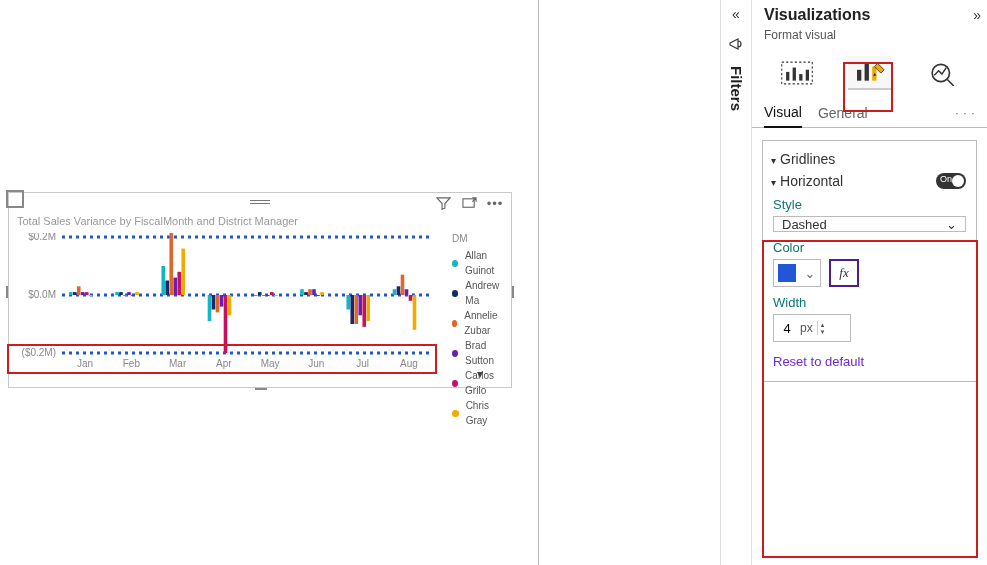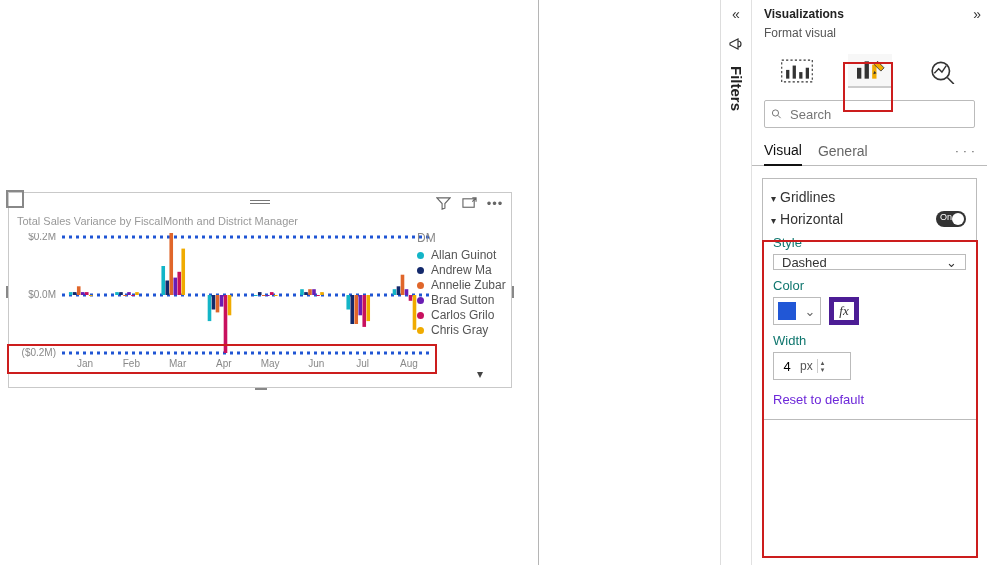--- a/index.html
+++ b/index.html
@@ -26,36 +26,36 @@
   .grip { display:flex; flex-direction:column; gap:2px;}
   .grip span{ display:block; width:20px; height:1px; background:#777;}
   .toolbar { position:absolute; right:8px; top:2px; display:flex; gap:10px; color:#666;}
   .toolbar .ico { width:16px; height:16px; display:flex; align-items:center; justify-content:center; cursor:pointer;}
   .chart-title { font-size:11px; color:#999; padding:4px 8px 0 8px; }
   .chart-area { position:absolute; left:8px; top:40px; width:420px; height:140px; }
   .chart-area svg { width:100%; height:100%; }
   .ytick { font-size:10px; fill:#888; }
   .xtick { font-size:10px; fill:#888; text-anchor:middle;}
   .gridline{ stroke:#1f55d4; stroke-width:3; stroke-dasharray:3 4; }
-  .legend { position:absolute; left:408px; top:38px; font-size:12px; color:#555; line-height:15px;}
+  .legend { position:absolute; left:443px; top:38px; font-size:10px; color:#555; line-height:15px;}
   .legend .hd{ color:#888; margin-bottom:2px;}
   .legend .row{ display:flex; align-items:center; gap:7px;}
   .legend .sw{ width:7px; height:7px; border-radius:50%; }
   .red-highlight{ position:absolute; border:2px solid #cc1d1d; pointer-events:none;}
   .hl-grid { left:7px; top:344px; width:430px; height:30px; }
   .scroll-down{ position:absolute; right:28px; bottom:6px; color:#444; font-size:12px;}
   
   .rail { position:absolute; left:720px; top:0; width:32px; height:565px; border-left:1px solid #ddd; border-right:1px solid #e1e1e1; background:#fff; display:flex; flex-direction:column; align-items:center; padding-top:6px; gap:14px;}
   .rail .chev { font-size:14px; color:#333;}
   .rail .mega { width:16px; height:16px; color:#333;}
   .rail .label-v { writing-mode: vertical-rl; font-weight:600; font-size:15px; color:#222;}
   
   .panel { position:absolute; left:752px; top:0; width:235px; height:565px; background:#fff; }
   .panel-h { display:flex; align-items:center; justify-content:space-between; padding:6px 6px 4px 12px;}
-  .panel-h .title{ font-size:12px; font-weight:600; color:#222;}
+  .panel-h .title{ font-size:16px; font-weight:600; color:#222;}
   .panel-h .exp{ font-size:14px; color:#333;}
   .sub { font-size:12px; color:#555; padding:0 12px 6px 12px;}
   .tab-icons{ display:flex; justify-content:space-around; padding:6px 8px 8px 8px; margin-top:2px;}
   .tab-icons .cell{ width:44px; height:34px; display:flex; align-items:center; justify-content:center; color:#333;}
   .hl-fmt{ left:843px; top:62px; width:50px; height:50px; }
   .fmt-active{ background:#f7f7f7; border-bottom:2px solid #ccc;}
   .search-wrap{ margin:4px 12px 8px 12px;}
   .search{ width:100%; height:28px; border:1px solid #bbb; border-radius:2px; display:flex; align-items:center; padding:0 6px; gap:6px; color:#666;}
   .search input{ border:none; outline:none; flex:1; font-size:13px; background:transparent;}
   .tabs{ display:flex; align-items:center; gap:16px; padding:0 12px; border-bottom:1px solid #bbb; height:30px;}
@@ -69,21 +69,21 @@
   .card .hd .chv{ font-size:10px; transform:translateY(1px);}
   .switch{ width:30px; height:16px; border-radius:8px; background:#333; position:relative; display:inline-flex; align-items:center; justify-content:flex-end; color:#fff; font-size:9px; padding:8px 3px 0 6px; margin-left:auto;}
   .switch .knob{ position:absolute; right:2px; top:2px; width:12px; height:12px; background:#fff; border-radius:50%;}
   .switch .txt{ position:absolute; left:4px; top:1px;}
   .lab{ font-size:13px; color:#0f766e; margin:8px 0 4px 0;}
   .select{ width:100%; height:16px; border:1px solid #bbb; display:flex; align-items:center; justify-content:space-between; padding:0 8px; font-size:13px; cursor:pointer;}
   .color-row{ display:flex; gap:8px; margin-top:4px;}
   .color-box{ width:48px; height:28px; border:1px solid #bbb; display:flex; align-items:center;}
   .color-box .swatch{ width:18px; height:18px; margin:0 4px; }
   .color-box .dd{ flex:1; text-align:center; color:#666;}
-  .fx-box{ width:30px; height:28px; border:5px solid #4c1d95; display:flex; align-items:center; justify-content:center; font-style:italic; font-family:Georgia,serif; cursor:pointer;}
+  .fx-box{ width:30px; height:28px; border:2px solid #4c1d95; display:flex; align-items:center; justify-content:center; font-style:italic; font-family:Georgia,serif; cursor:pointer;}
   .spinner{ width:78px; height:28px; border:1px solid #bbb; display:flex; align-items:center;}
   .spinner input{ width:26px; border:none; outline:none; text-align:center; font-size:13px;}
   .spinner .unit{ font-size:12px; color:#555; margin-right:4px;}
   .spinner .arrows{ display:flex; flex-direction:column; font-size:7px; line-height:7px; color:#555; border-left:1px solid #ccc; padding:0 3px; cursor:pointer;}
   .reset{ color:#6d28d9; font-size:13px; margin-top:12px; cursor:pointer;}
   .hl-panel{ left:762px; top:240px; width:216px; height:318px;}
 </style>
 </head>
 <body>
 
@@ -254,29 +254,20 @@
         </svg>
     </div>
     <div class="cell">
       <svg viewBox="0 0 30 24" width="34" height="26">
           <circle cx="13" cy="12" r="8" fill="none" stroke="#333" stroke-width="1.5"></circle>
           <path d="M19 18l6 6" stroke="#333" stroke-width="1.5"></path>
           <path d="M7 14l4-4 3 3 4-6" fill="none" stroke="#333" stroke-width="1.3"></path>
         </svg>
     </div>
   </div>
-  <div class="search-wrap">
-    <div class="search">
-      <svg viewBox="0 0 16 16" width="14" height="14">
-          <circle cx="6.5" cy="6.5" r="4.5" fill="none" stroke="#666" stroke-width="1.3"></circle>
-          <path d="M10 10l4 4" stroke="#666" stroke-width="1.3"></path>
-        </svg>
-      <input type="text" placeholder="Search" style="">
-    </div>
-  </div>
   <div class="tabs">
     <div class="t active">Visual</div>
     <div class="t">General</div>
     <div class="dots">· · ·</div>
   </div>
   <div class="cards">
     <div class="card first">
       <div class="hd">
         <span class="chv">▾</span>
         <span>Gridlines</span>

